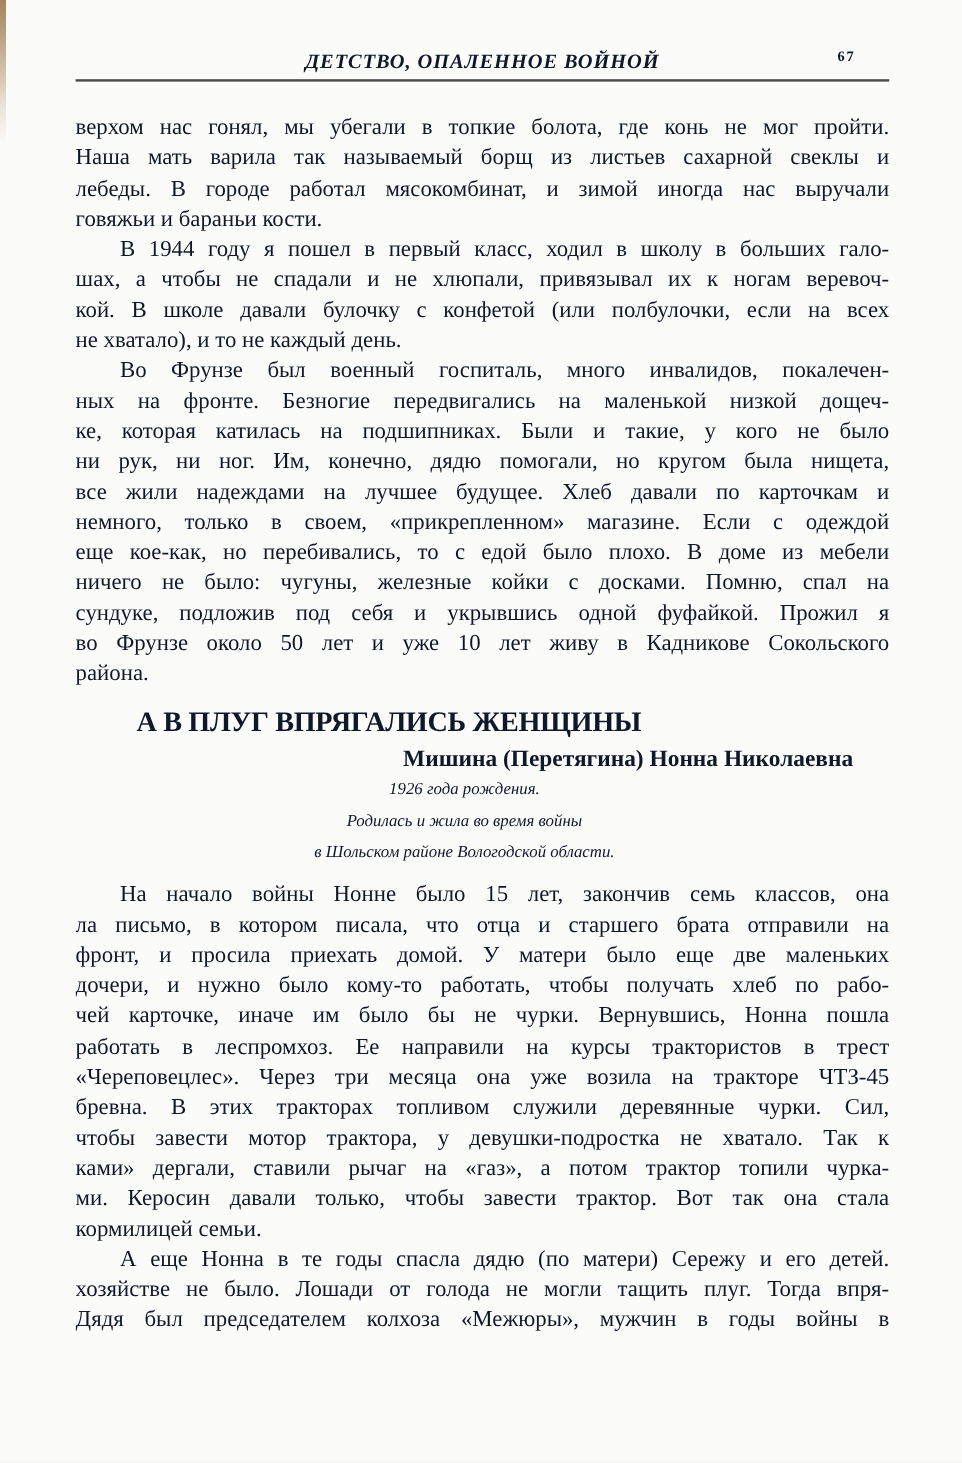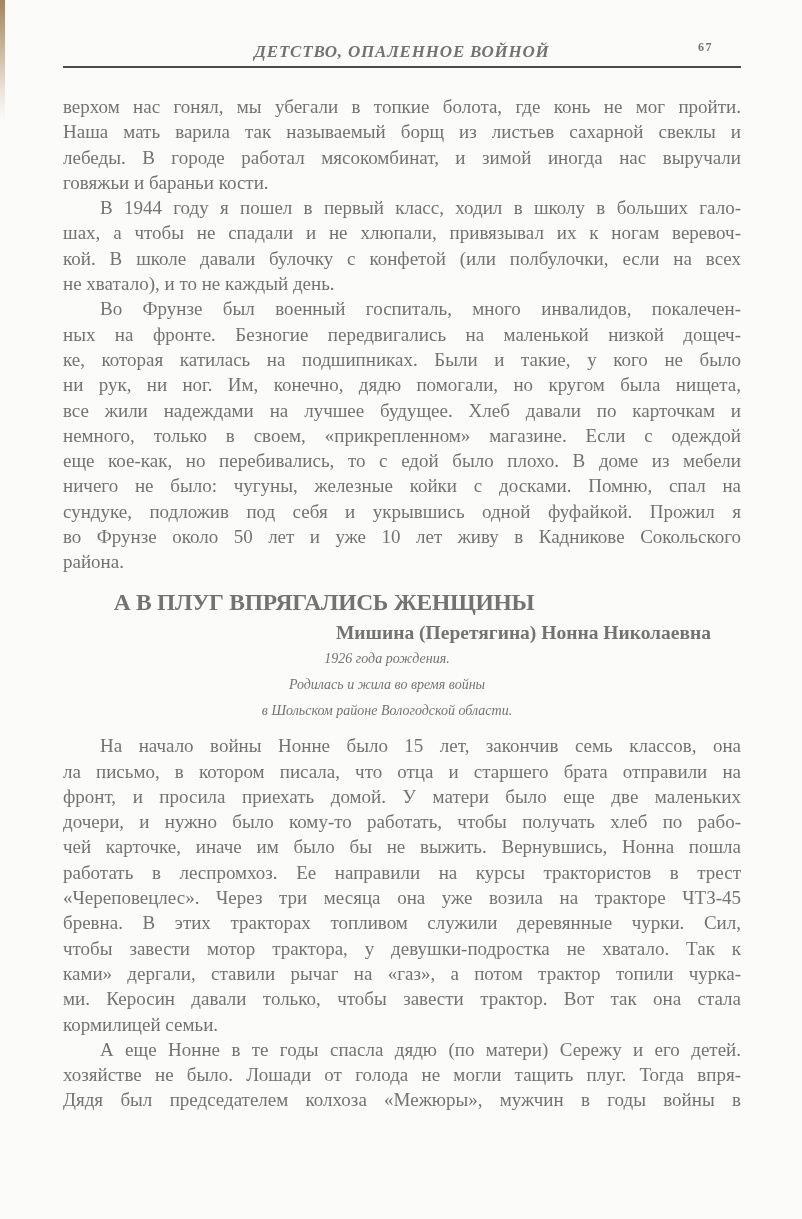--- a/index.html
+++ b/index.html
@@ -6,21 +6,21 @@
     margin: 0;
     padding: 0;
     background: #e8e8e8;
   }
   .page {
     position: relative;
     width: 802px;
     height: 1219px;
     margin: 0 auto;
     background: #fbfbfa;
-    color: #737373;
+    color: #0f172a;
     font-family: "Liberation Serif", "DejaVu Serif", serif;
     overflow: hidden;
   }
   
   .edge-artifact {
     position: absolute;
     left: 0; top: 0;
     width: 5px; height: 120px;
     background: linear-gradient(180deg,
       rgba(150,110,65,0.85) 0%,
@@ -151,31 +151,31 @@
           <div class="line">1926 года рождения.</div>
           <div class="line">Родилась и жила во время войны</div>
           <div class="line">в Шольском районе Вологодской области.</div>
         </div>
 
       <div class="para indent">
           <div class="line">На начало войны Нонне было 15 лет, закончив семь классов, она</div>
           <div class="line">ла письмо, в котором писала, что отца и старшего брата отправили на</div>
           <div class="line">фронт, и просила приехать домой. У матери было еще две маленьких</div>
           <div class="line">дочери, и нужно было кому-то работать, чтобы получать хлеб по рабо-</div>
-          <div class="line">чей карточке, иначе им было бы не выжить. Вернувшись, Нонна пошла</div>
+          <div class="line">чей карточке, иначе им было бы не чурки. Вернувшись, Нонна пошла</div>
           <div class="line">работать в леспромхоз. Ее направили на курсы трактористов в трест</div>
           <div class="line">«Череповецлес». Через три месяца она уже возила на тракторе ЧТЗ-45</div>
           <div class="line">бревна. В этих тракторах топливом служили деревянные чурки. Сил,</div>
           <div class="line">чтобы завести мотор трактора, у девушки-подростка не хватало. Так к</div>
           <div class="line">ками» дергали, ставили рычаг на «газ», а потом трактор топили чурка-</div>
           <div class="line">ми. Керосин давали только, чтобы завести трактор. Вот так она стала</div>
           <div class="line">кормилицей семьи.</div>
         </div>
 
       <div class="para indent fill-last">
-          <div class="line">А еще Нонне в те годы спасла дядю (по матери) Сережу и его детей.</div>
+          <div class="line">А еще Нонна в те годы спасла дядю (по матери) Сережу и его детей.</div>
           <div class="line">хозяйстве не было. Лошади от голода не могли тащить плуг. Тогда впря-</div>
           <div class="line">Дядя был председателем колхоза «Межюры», мужчин в годы войны в</div>
         </div>
 
     </div>
   </div>
 </div>
 
 </body></html>

